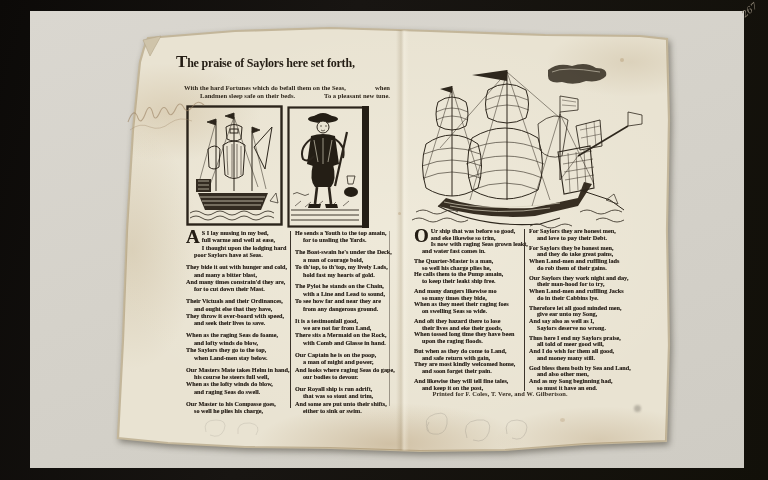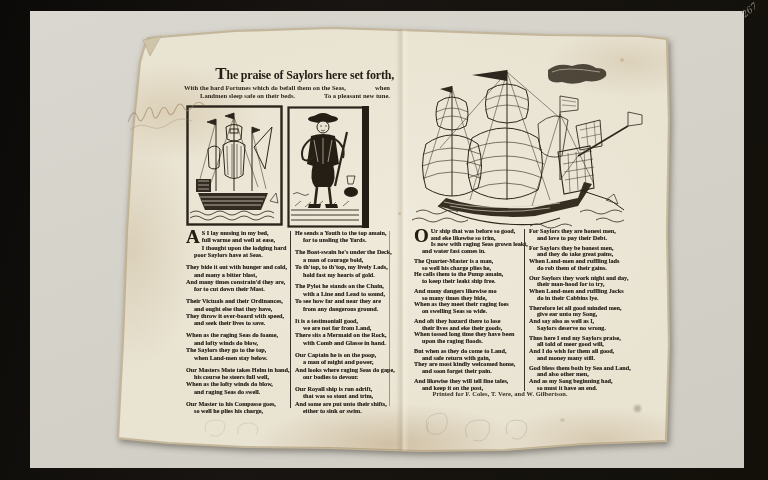--- a/index.html
+++ b/index.html
@@ -19,21 +19,21 @@
       linear-gradient(90deg,rgba(0,0,0,0) 396px,rgba(120,98,58,.18) 401px,rgba(250,246,234,.35) 404px,rgba(0,0,0,0) 409px),
       radial-gradient(130px 70px at 170px 112px,rgba(165,130,75,.20),rgba(0,0,0,0) 70%),
       radial-gradient(180px 55px at 390px 444px,rgba(150,112,60,.30),rgba(0,0,0,0) 75%),
       radial-gradient(140px 45px at 600px 440px,rgba(150,112,60,.22),rgba(0,0,0,0) 75%),
       radial-gradient(120px 50px at 630px 62px,rgba(150,120,70,.16),rgba(0,0,0,0) 70%),
       radial-gradient(90px 160px at 132px 250px,rgba(150,120,70,.18),rgba(0,0,0,0) 75%),
       radial-gradient(400px 260px at 400px 230px,rgba(255,252,240,.25),rgba(0,0,0,0) 80%);}
   .abs{position:absolute;}
   .ink{color:#2b2319;}
   
-  .title{left:176px;top:64px;width:218px;text-align:right;font-weight:bold;
+  .title{left:176px;top:52px;width:218px;text-align:left;font-weight:bold;
          font-size:12px;letter-spacing:-.2px;color:#241d14;}
   .title::first-letter{font-size:17px;}
   .subrow{left:184px;top:84px;width:206px;display:flex;justify-content:space-between;
           font-size:6.6px;font-weight:bold;color:#2e261b;}
   .subrow2{left:184px;top:92px;width:206px;display:flex;justify-content:space-between;
            padding-left:16px;box-sizing:border-box;font-size:6.6px;font-weight:bold;color:#2e261b;}
   
   .col{font-size:6.2px;font-weight:bold;color:#2e2720;white-space:nowrap;
        text-shadow:0 0 .4px rgba(43,35,25,.55);}
   .pg-left .vline{line-height:7.4px;}

